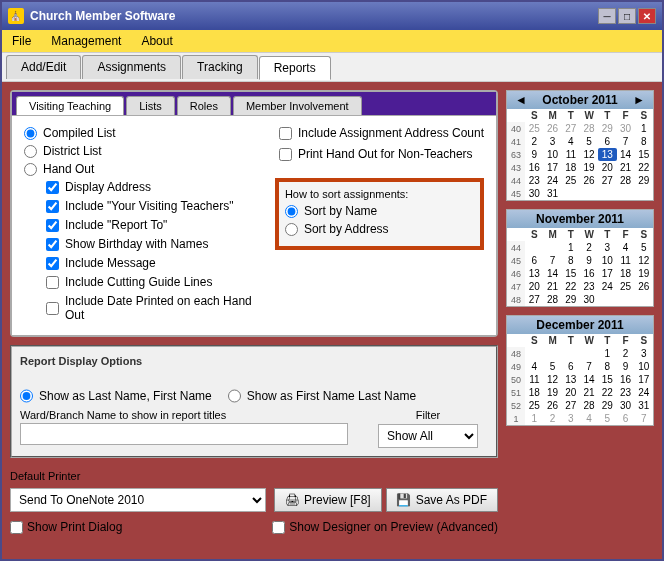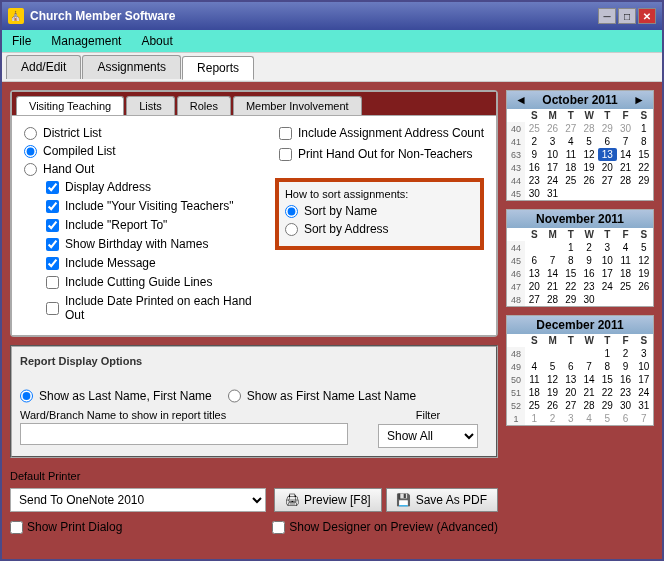--- a/index.html
+++ b/index.html
@@ -4,29 +4,29 @@
   <style>
     * { box-sizing: border-box; margin: 0; padding: 0; font-family: 'Segoe UI', Tahoma, sans-serif; font-size: 12px; }
     body { width: 664px; height: 561px; background: #000; overflow: hidden; }
     .window { width: 664px; height: 561px; background: #f0f0f0; border: 2px solid #4a4a8a; display: flex; flex-direction: column; }
     .title-bar { background: linear-gradient(to bottom, #6a7bbf, #3a4a9a); height: 28px; display: flex; align-items: center; padding: 0 6px; color: white; font-size: 12px; font-weight: bold; }
     .title-bar-icon { width: 16px; height: 16px; margin-right: 6px; background: #ffcc00; border-radius: 2px; display: flex; align-items: center; justify-content: center; font-size: 9px; color: #333; }
     .title-bar-title { flex: 1; }
     .title-bar-buttons { display: flex; gap: 2px; }
     .title-btn { width: 18px; height: 16px; background: #c0c0d0; border: 1px solid #888; display: flex; align-items: center; justify-content: center; font-size: 10px; cursor: pointer; color: #000; }
     .title-btn.close { background: #cc3333; color: white; }
-    .menu-bar { background: #5eead4; border-bottom: 1px solid #ccc; padding: 2px 0; display: flex; }
+    .menu-bar { background: #fde047; border-bottom: 1px solid #ccc; padding: 2px 0; display: flex; }
     .menu-item { padding: 2px 10px; cursor: pointer; color: #000; }
     .toolbar { background: #f0f0f0; border-bottom: 1px solid #ccc; display: flex; padding: 2px 4px; gap: 0; }
     .tab-btn { padding: 4px 14px; border: 1px solid #999; border-bottom: none; background: #e0e0e0; cursor: pointer; margin-right: 1px; font-size: 12px; border-radius: 3px 3px 0 0; }
     .tab-btn.active { background: #ffffff; border-bottom: 1px solid #fff; position: relative; top: 1px; z-index: 1; }
     .content { display: flex; flex: 1; background: #a04040; padding: 8px; gap: 8px; }
     .left-panel { flex: 1; display: flex; flex-direction: column; gap: 8px; }
     .inner-tabs-container { background: #f0f0f0; border: 2px solid #aaa; border-radius: 4px; padding: 0; }
-    .inner-tabs { display: flex; border-bottom: 1px solid #aaa; padding-top: 4px; padding-left: 4px; background: #7f1d1d; }
+    .inner-tabs { display: flex; border-bottom: 1px solid #aaa; padding-top: 4px; padding-left: 4px; background: #4c1d95; }
     .inner-tab { padding: 3px 12px; border: 1px solid #999; border-bottom: none; background: #e0e0e0; cursor: pointer; margin-right: 2px; border-radius: 3px 3px 0 0; font-size: 11px; }
     .inner-tab.active { background: #ffffff; }
     .inner-content { padding: 10px 12px; background: #fff; }
     .radio-row { display: flex; align-items: center; gap: 6px; margin-bottom: 4px; }
     .radio-row input[type="radio"] { margin: 0; }
     .radio-row label { font-size: 12px; }
     .checkbox-row { display: flex; align-items: center; gap: 6px; margin-bottom: 3px; padding-left: 4px; }
     .checkbox-row input[type="checkbox"] { margin: 0; }
     .hand-out-sub { margin-left: 24px; display: flex; flex-direction: column; gap: 2px; }
     .report-options { background: #f0f0f0; border: 2px groove #aaa; padding: 8px; }
@@ -71,43 +71,44 @@
 
   <div class="menu-bar">
     <span class="menu-item">File</span>
     <span class="menu-item">Management</span>
     <span class="menu-item">About</span>
   </div>
 
   <div class="toolbar">
     <div class="tab-btn">Add/Edit</div>
     <div class="tab-btn">Assignments</div>
+    <div class="tab-btn">Tracking</div>
     <div class="tab-btn active">Reports</div>
   </div>
 
   <div class="content">
     <div class="left-panel">
       <div class="inner-tabs-container">
         <div class="inner-tabs">
           <div class="inner-tab active">Visiting Teaching</div>
           <div class="inner-tab">Lists</div>
           <div class="inner-tab">Roles</div>
           <div class="inner-tab">Member Involvement</div>
         </div>
 
         <div class="inner-content">
           <div style="display:flex; gap: 20px;">
             <div style="flex:1;">
               <div class="radio-row">
+                <input type="radio" name="list_type" checked="" id="compiled" style="">
+                <label for="compiled">Compiled List</label>
+              </div>
+              <div class="radio-row">
                 <input type="radio" name="list_type" id="district" style="">
                 <label for="district">District List</label>
-              </div>
-              <div class="radio-row">
-                <input type="radio" name="list_type" checked="" id="compiled" style="">
-                <label for="compiled">Compiled List</label>
               </div>
               <div class="radio-row">
                 <input type="radio" name="list_type" id="handout" style="">
                 <label for="handout">Hand Out</label>
               </div>
               <div class="hand-out-sub" style="margin-left:18px;">
                 <div class="checkbox-row">
                   <input type="checkbox" checked="" style="">
                   <span>Display Address</span>
                 </div>

